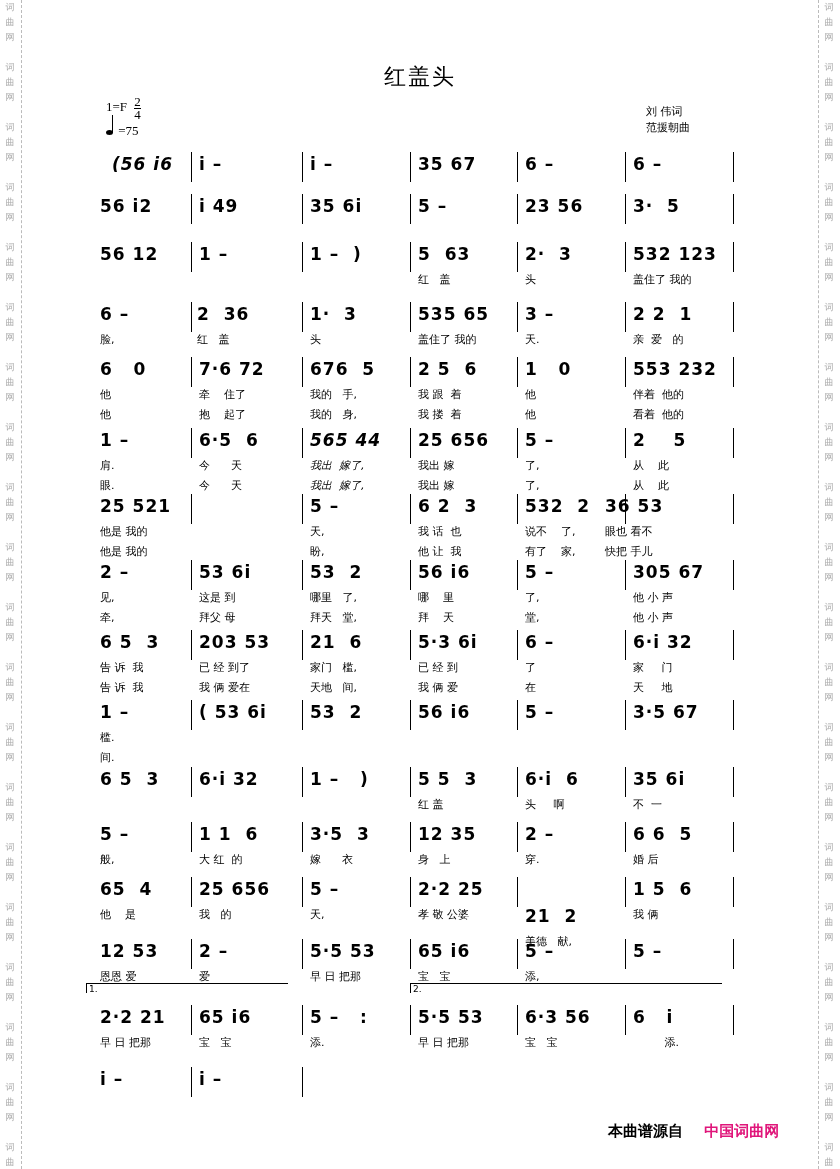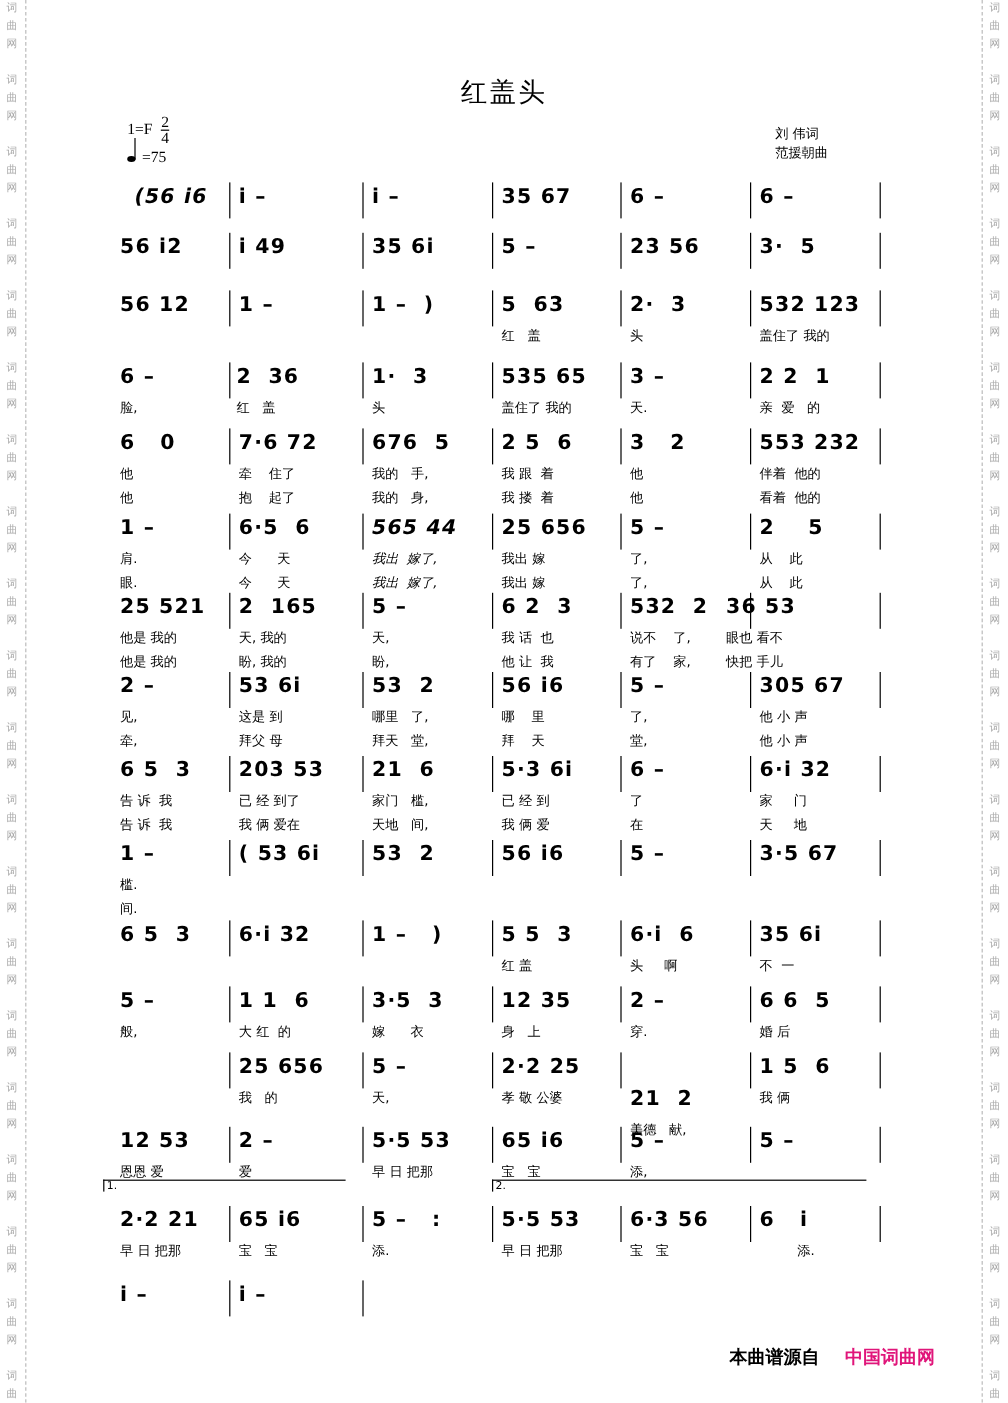--- a/index.html
+++ b/index.html
@@ -427,21 +427,21 @@
         <div class="lyric ly2">我的   身,</div>
       </div>
       <div class="bar" style="left: 318px;"></div>
       <div class="measure" style="left: 318px; width: 107px;">
         <div class="notes">2 5  6</div>
         <div class="lyric ly1">我 跟  着</div>
         <div class="lyric ly2">我 搂  着</div>
       </div>
       <div class="bar" style="left: 425px;"></div>
       <div class="measure" style="left: 425px; width: 108px;">
-        <div class="notes">3   2</div>
+        <div class="notes">1   0</div>
         <div class="lyric ly1">他</div>
         <div class="lyric ly2">他</div>
       </div>
       <div class="bar" style="left: 533px;"></div>
       <div class="measure" style="left: 533px; width: 108px;">
         <div class="notes">553 232</div>
         <div class="lyric ly1">伴着  他的</div>
         <div class="lyric ly2">看着  他的</div>
       </div>
       <div class="bar" style="left: 641px;"></div>
@@ -484,25 +484,20 @@
       </div>
       <div class="bar" style="left: 641px;"></div>
     </div>
     <div class="system" style="top: 492px;">
       <div class="measure" style="left: 0px; width: 99px;">
         <div class="notes">25 521</div>
         <div class="lyric ly1">他是 我的</div>
         <div class="lyric ly2">他是 我的</div>
       </div>
       <div class="bar" style="left: 99px;"></div>
-      <div class="measure" style="left: 99px; width: 111px;">
-        <div class="notes">2  165</div>
-        <div class="lyric ly1">天, 我的</div>
-        <div class="lyric ly2">盼, 我的</div>
-      </div>
       <div class="bar" style="left: 210px;"></div>
       <div class="measure" style="left: 210px; width: 108px;">
         <div class="notes">5 –</div>
         <div class="lyric ly1">天,</div>
         <div class="lyric ly2">盼,</div>
       </div>
       <div class="bar" style="left: 318px;"></div>
       <div class="measure" style="left: 318px; width: 107px;">
         <div class="notes">6 2  3</div>
         <div class="lyric ly1">我 话  也</div>
@@ -706,20 +701,25 @@
       </div>
       <div class="bar" style="left: 533px;"></div>
       <div class="measure" style="left: 533px; width: 108px;">
         <div class="notes">6 6  5</div>
         <div class="lyric ly1">婚 后</div>
         <div class="lyric ly2"></div>
       </div>
       <div class="bar" style="left: 641px;"></div>
     </div>
     <div class="system" style="top: 875px;">
+      <div class="measure" style="left: 0px; width: 99px;">
+        <div class="notes">65  4</div>
+        <div class="lyric ly1">他    是</div>
+        <div class="lyric ly2"></div>
+      </div>
       <div class="bar" style="left: 99px;"></div>
       <div class="measure" style="left: 99px; width: 111px;">
         <div class="notes">25 656</div>
         <div class="lyric ly1">我   的</div>
         <div class="lyric ly2"></div>
       </div>
       <div class="bar" style="left: 210px;"></div>
       <div class="measure" style="left: 210px; width: 108px;">
         <div class="notes">5 –</div>
         <div class="lyric ly1">天,</div>

